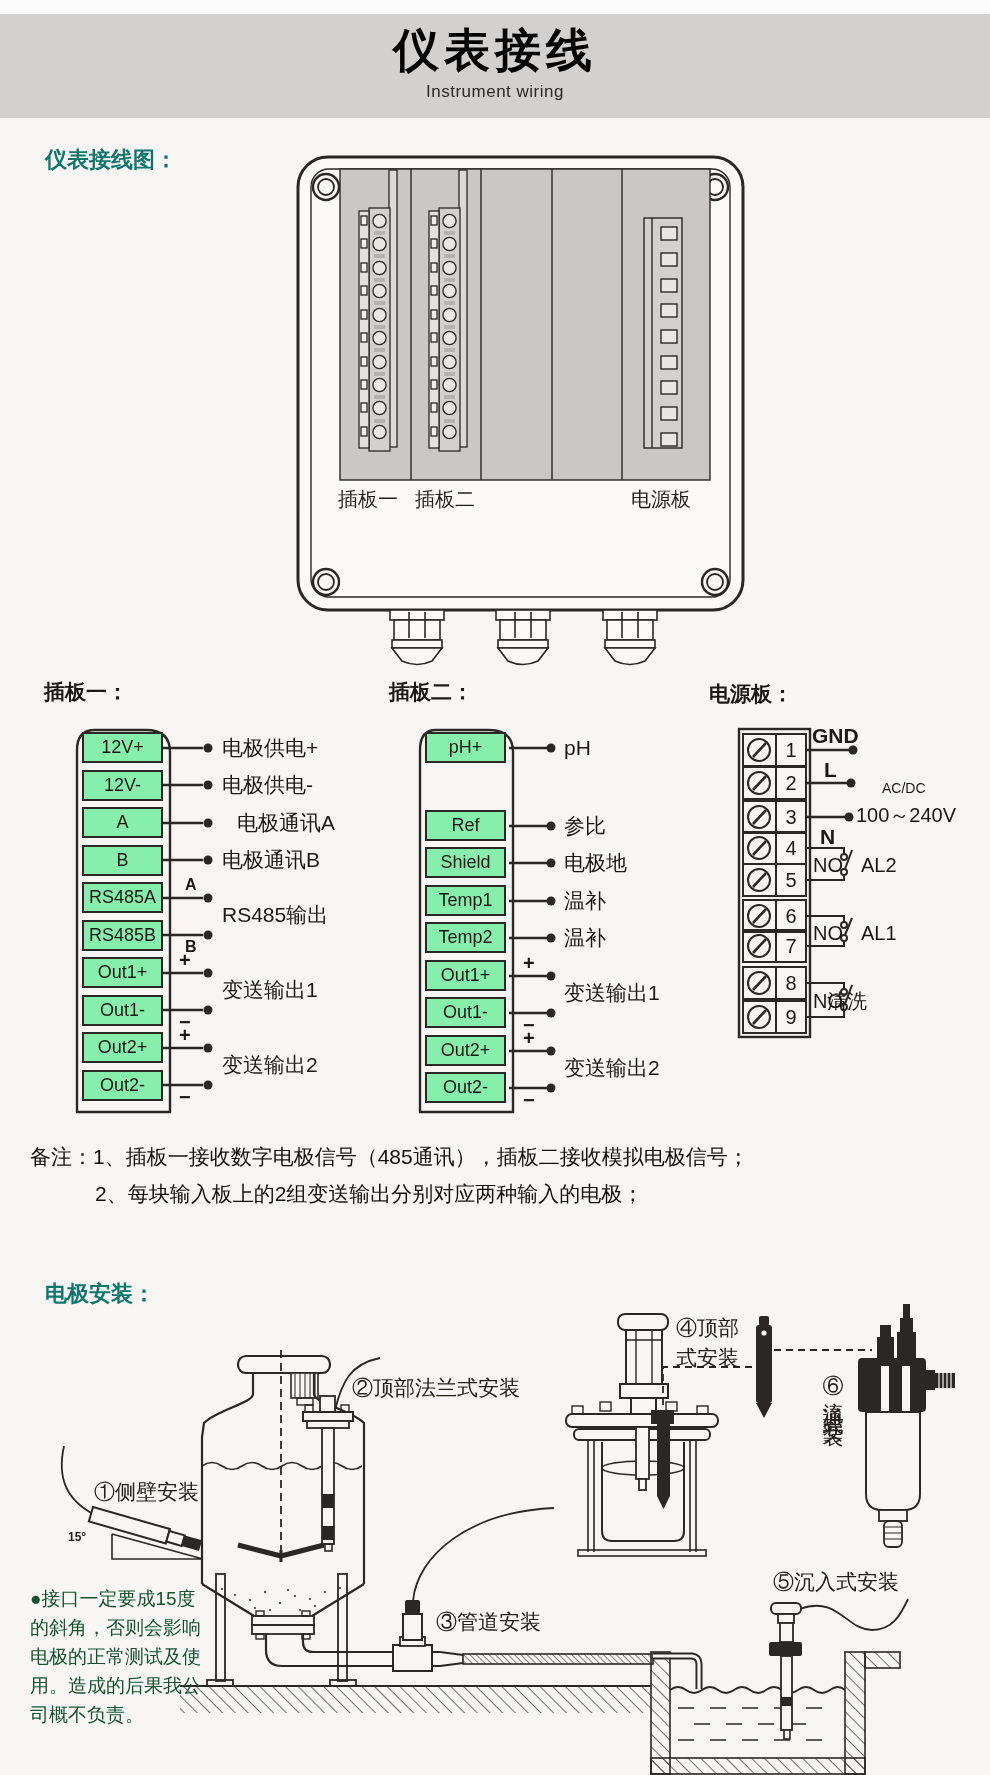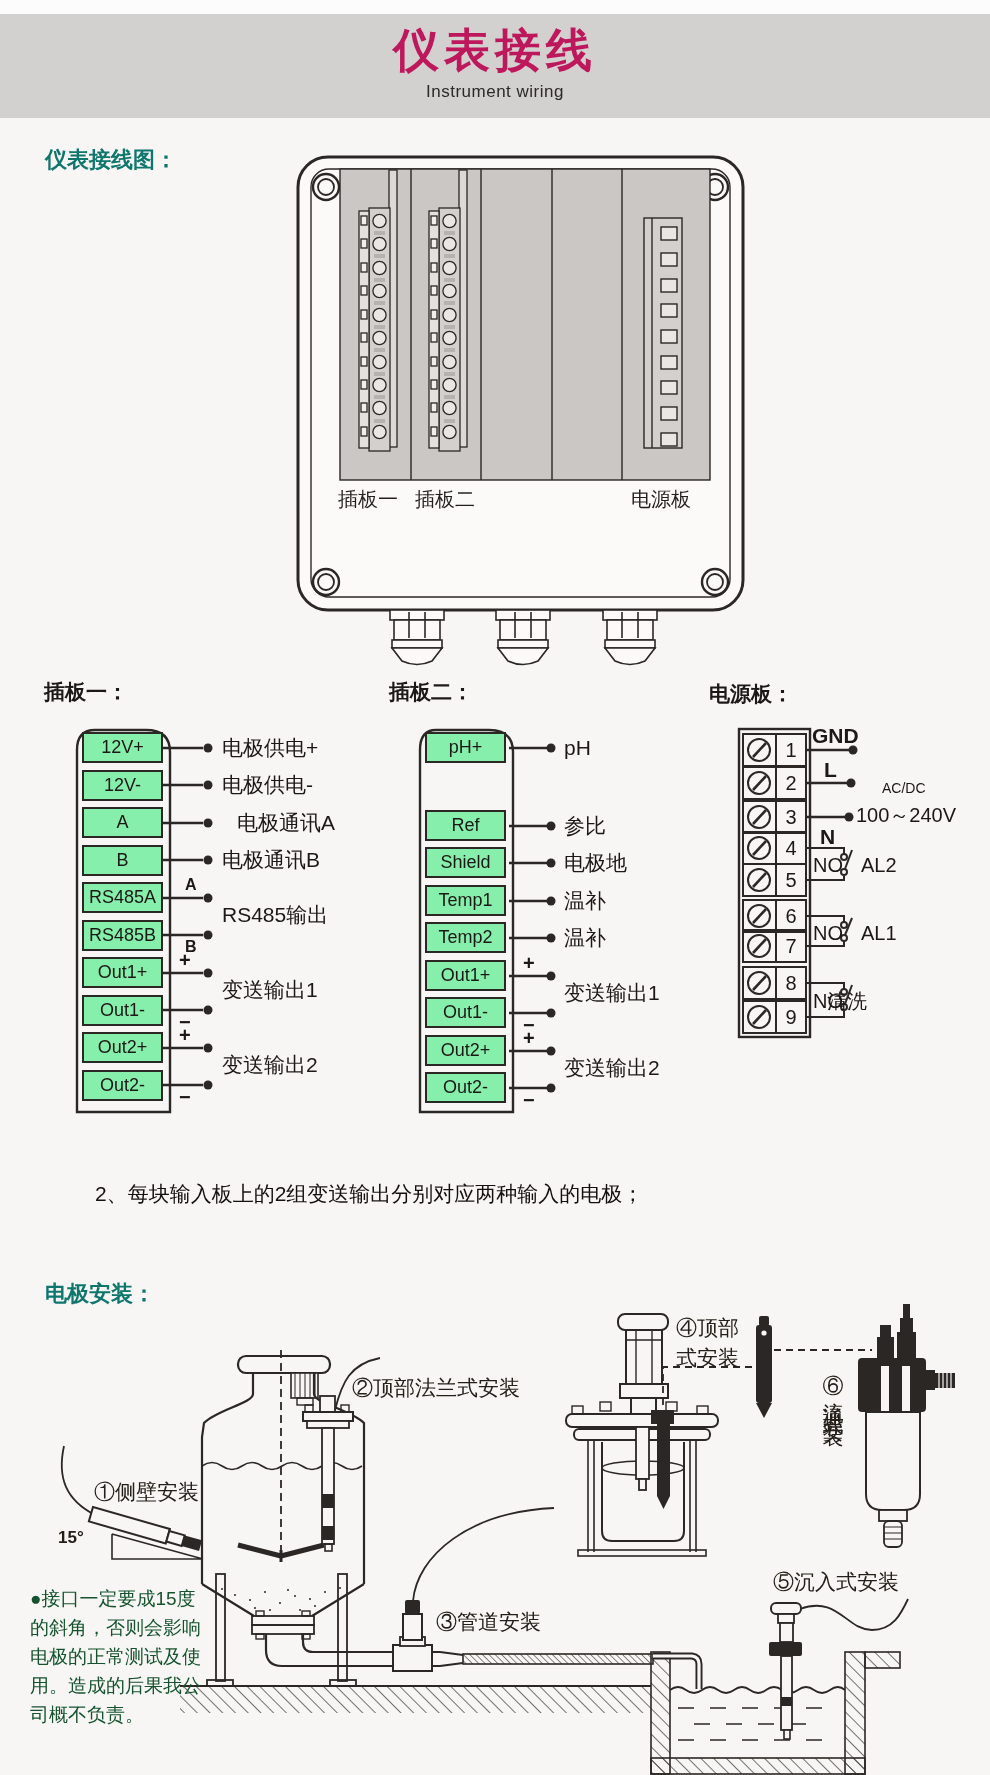--- a/index.html
+++ b/index.html
@@ -1,19 +1,19 @@
 <!DOCTYPE html>
 <html><head>
 <meta charset="utf-8">
 <style>
   html,body{margin:0;padding:0;background:#fff;}
   .page{position:relative;width:990px;height:1775px;background:#f7f6f4;font-family:"Liberation Sans",sans-serif;color:#1c1816;overflow:hidden;}
   .topstrip{position:absolute;left:0;top:0;width:990px;height:14px;background:#fcfcfc;}
   .hdr{position:absolute;left:0;top:14px;width:990px;height:104px;background:#d3d1cf;text-align:center;}
-  .hdr h1{margin:6px 0 0;font-size:46px;font-weight:700;letter-spacing:5px;color:#be185d;}
+  .hdr h1{margin:6px 0 0;font-size:46px;font-weight:700;letter-spacing:5px;color:#000000;}
   .hdr .sub{font-size:17px;color:#2c2a28;margin-top:0;letter-spacing:.5px;}
   .h2{position:absolute;font-size:22px;font-weight:700;color:#0f766e;white-space:nowrap;}
   .fig{position:absolute;left:290px;top:150px;width:460px;height:520px;}
   .fig svg,.band svg,.inst svg{position:absolute;left:0;top:0;}
   .band{position:absolute;left:0;top:655px;width:884px;height:485px;}
   .inst{position:absolute;left:0;top:1300px;width:990px;height:475px;}
   .t{position:absolute;white-space:nowrap;font-size:21px;font-weight:500;color:#1c1816;line-height:26px;}
   .ttl{font-size:21px;font-weight:700;}
   .s{font-size:16px;font-weight:700;line-height:18px;}
   .sign{font-size:20px;font-weight:600;line-height:20px;}
@@ -291,20 +291,21 @@
     <div class="t" style="left:856px;top:147px;font-size:20px">100～240V</div>
     <div class="t" style="left:813px;top:197px;font-size:20px">NO</div>
     <div class="t" style="left:861px;top:197px;font-size:20px">AL2</div>
     <div class="t" style="left:813px;top:265px;font-size:20px">NO</div>
     <div class="t" style="left:861px;top:265px;font-size:20px">AL1</div>
     <div class="t" style="left:813px;top:333px;font-size:20px">NO</div>
     <div class="t" style="left:827px;top:333px;font-size:20px">清洗</div>
   </section>
 
   <section class="notes">
+    <div class="nline" style="left:30px;top:7px"><span>备注：</span><span>1、插板一接收数字电极信号（485通讯），插板二接收模拟电极信号；</span></div>
     <div class="nline" style="left:95px;top:44px">2、每块输入板上的2组变送输出分别对应两种输入的电极；</div>
   </section>
 
   <div class="h2" style="left:45px;top:1279px">电极安装：</div>
 
   <section class="inst">
     <svg width="990" height="475" viewBox="0 0 990 475">
       <defs>
         <pattern id="hat" width="9" height="9" patternUnits="userSpaceOnUse" patternTransform="rotate(-45)">
             <line x1="0" y1="0" x2="0" y2="9" stroke="#2b2724" stroke-width="1.3"></line>
@@ -465,21 +466,21 @@
           <rect x="307" y="121" width="42" height="7" fill="#f7f6f4" stroke-width="1.8"></rect>
           <rect x="322" y="128" width="12" height="116" fill="#f7f6f4" stroke-width="1.8"></rect>
           <rect x="322" y="194" width="12" height="14" fill="#2b2724" stroke="none"></rect>
           <rect x="322" y="226" width="12" height="14" fill="#2b2724" stroke="none"></rect>
           <rect x="325" y="244" width="7" height="7" stroke-width="1.6"></rect>
         </g>
       </g>
     </svg>
 
     <div class="lbl" style="left:94px;top:178px">①侧壁安装</div>
-    <div class="lbl" style="left:58px;top:224px;font-size:17px;font-weight:700">15°</div>
+    <div class="lbl" style="left:68px;top:224px;font-size:12px;font-weight:700">15°</div>
     <div class="lbl" style="left:352px;top:74px">②顶部法兰式安装</div>
     <div class="lbl" style="left:436px;top:308px">③管道安装</div>
     <div class="lbl" style="left:676px;top:14px">④顶部</div>
     <div class="lbl" style="left:676px;top:44px">式安装</div>
     <div class="lbl" style="left:773px;top:268px">⑤沉入式安装</div>
     <div class="lbl vlbl" style="left:820px;top:58px;height:240px">⑥流通式安装</div>
     <div class="warn">●接口一定要成15度的斜角，否则会影响电极的正常测试及使用。造成的后果我公司概不负责。</div>
   </section>
 </div>
 

